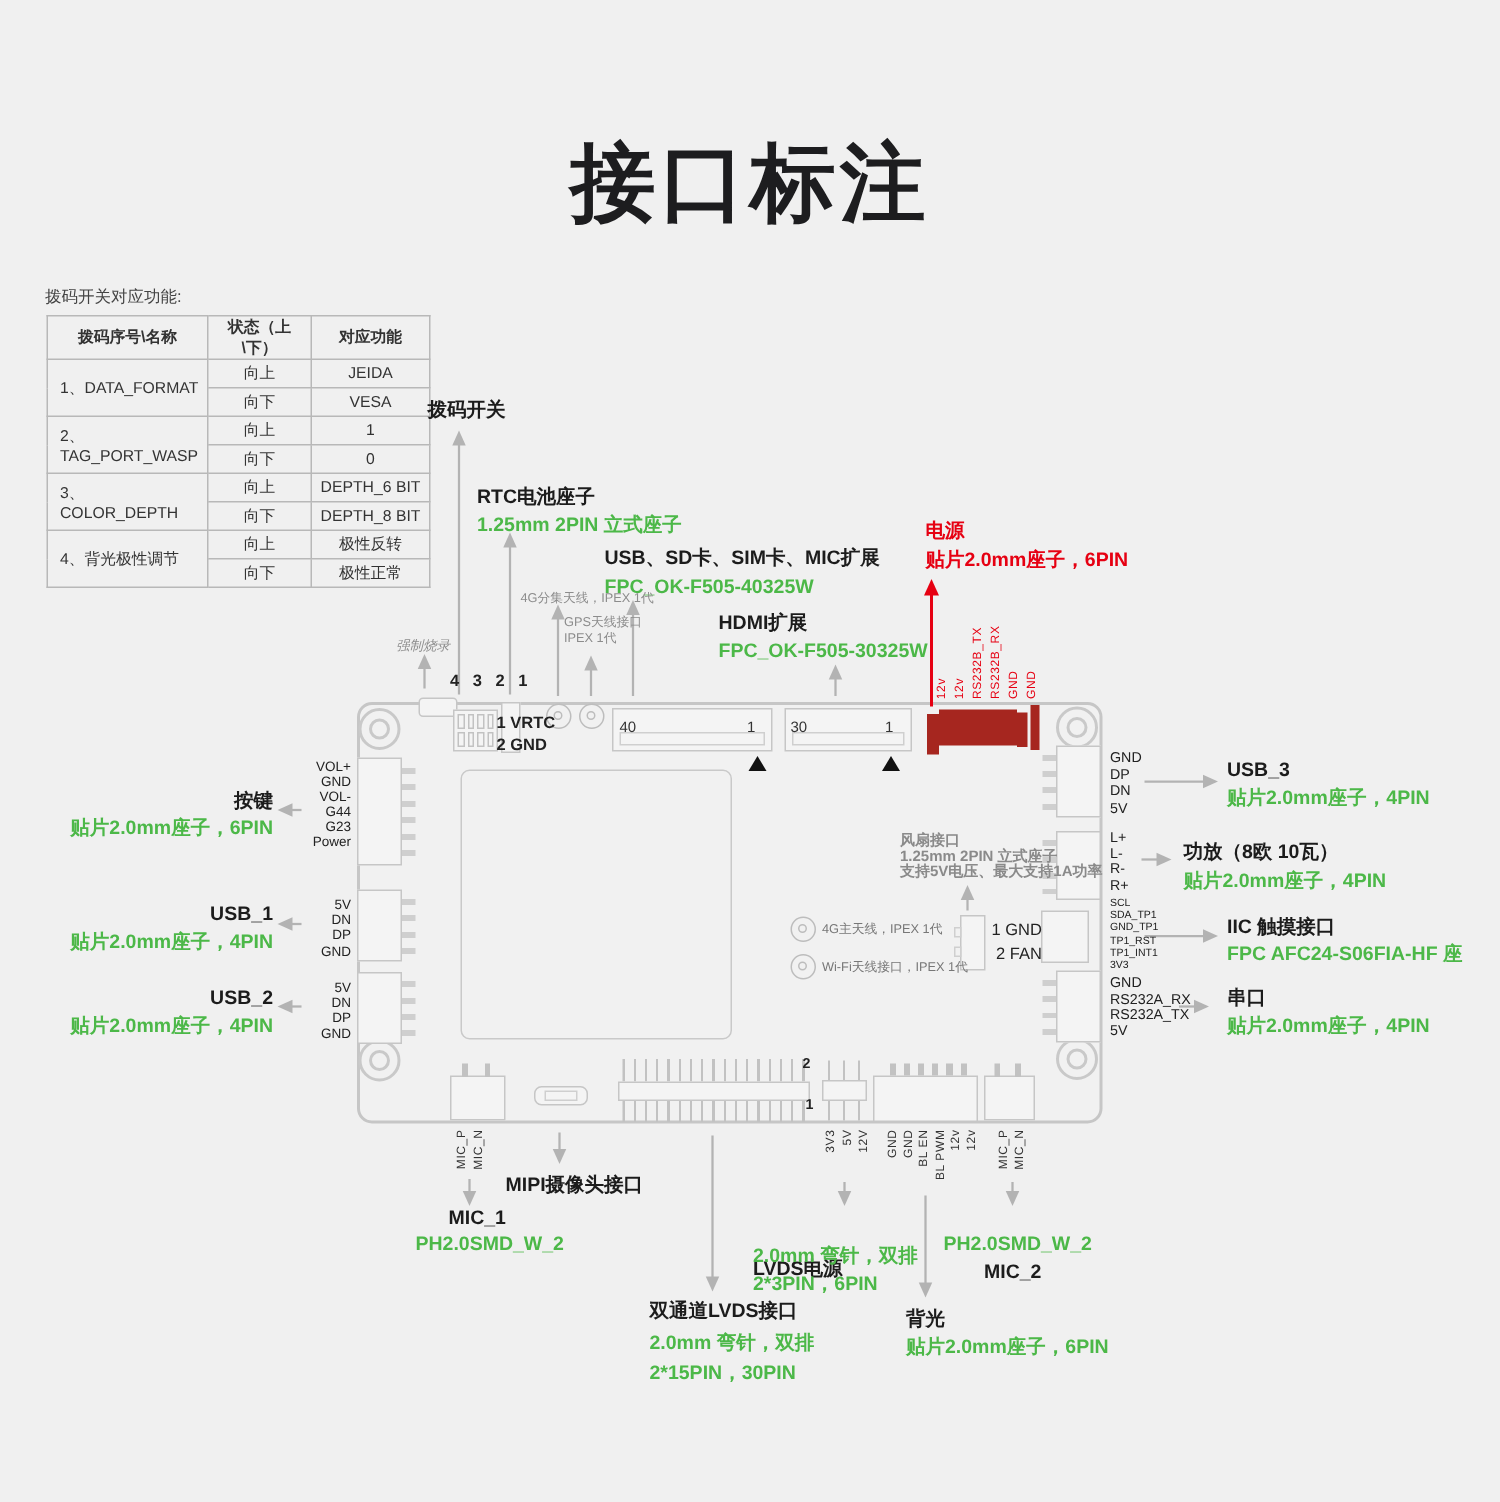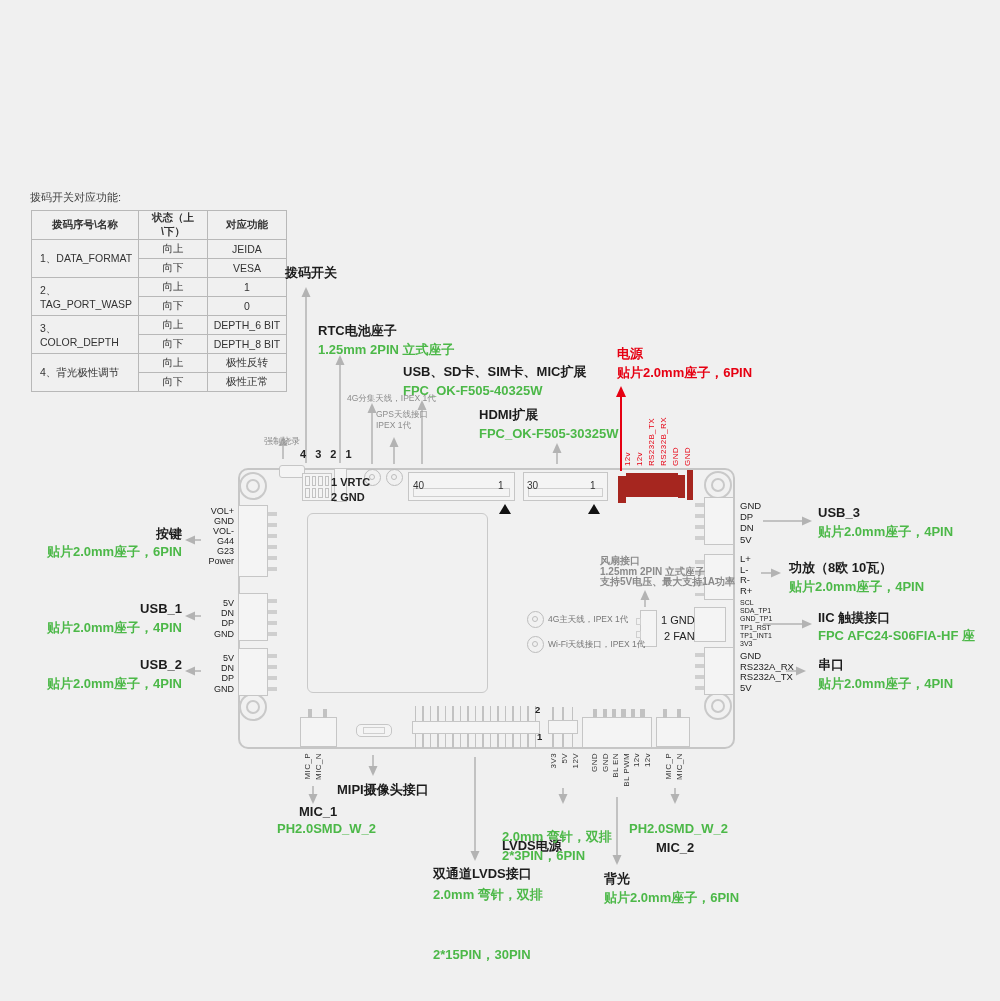--- a/index.html
+++ b/index.html
@@ -55,20 +55,21 @@
   .arrh{fill:var(--arrow);}
   .arr-red{stroke:var(--red);stroke-width:2;}
   .arrh-red{fill:var(--red);}
   .tri{fill:#111;}
 </style>
 </head>
 <body>
 
 <div class="canvas">
 
+  <h1 class="title">接口标注</h1>
 
   <div class="tbl-caption">拨码开关对应功能:</div>
   <table class="dip">
     <tbody>
         <tr>
       <th class="c0">拨码序号\名称</th>
       <th class="c1">状态（上\下）</th>
       <th class="c2">对应功能</th>
     </tr>
     <tr>
@@ -249,21 +250,21 @@
 
   <div class="blabel" style="left:285px;top:264px;">拨码开关</div>
   <div class="blabel" style="left:318px;top:322px;">RTC电池座子</div>
   <div class="gsub" style="left:318px;top:341px;">1.25mm 2PIN 立式座子</div>
   <div class="blabel" style="left:403px;top:363px;">USB、SD卡、SIM卡、MIC扩展</div>
   <div class="gsub" style="left:403px;top:383px;">FPC_OK-F505-40325W</div>
   <div class="blabel" style="left:479px;top:406px;text-align:center;">HDMI扩展</div>
   <div class="gsub" style="left:479px;top:426px;">FPC_OK-F505-30325W</div>
   <div class="rlabel" style="left:617px;top:345px;">电源</div>
   <div class="rlabel" style="left:617px;top:364px;">贴片2.0mm座子，6PIN</div>
-  <div class="note" style="left:264px;top:436px;font-size:9px;">强制烧录</div>
+  <div class="note" style="left:264px;top:425px;font-size:9px;font-style:italic;">强制烧录</div>
   <div class="note" style="left:347px;top:393px;">4G分集天线，IPEX 1代</div>
   <div class="note" style="left:376px;top:409px;">GPS天线接口
 IPEX 1代</div>
   <div class="smbold" style="left:300px;top:447px;letter-spacing:3px;">4 3 2 1</div>
   <div class="smbold" style="left:331px;top:475px;">1 VRTC
 2 GND</div>
   <div class="fpcnum" style="left:413px;top:480px;">40</div>
   <div class="fpcnum" style="left:498px;top:480px;">1</div>
   <div class="fpcnum" style="left:527px;top:480px;">30</div>
   <div class="fpcnum" style="left:590px;top:480px;">1</div>
@@ -353,21 +354,21 @@
   </div>
   <div class="vrow vrow-t" style="left:664px;top:753px;gap:2px;">
     <span class="vtext">MIC_P</span>
     <span class="vtext">MIC_N</span>
   </div>
   <div class="blabel" style="left:337px;top:781px;">MIPI摄像头接口</div>
   <div class="blabel" style="left:299px;top:804px;">MIC_1</div>
   <div class="gsub" style="left:277px;top:821px;">PH2.0SMD_W_2</div>
   <div class="blabel" style="left:433px;top:865px;">双通道LVDS接口</div>
   <div class="gsub" style="left:433px;top:886px;">2.0mm 弯针，双排</div>
-  <div class="gsub" style="left:433px;top:946px;">2*15PIN，30PIN</div>
+  <div class="gsub" style="left:433px;top:906px;">2*15PIN，30PIN</div>
   <div class="blabel" style="left:502px;top:809px;margin-top:28px;">LVDS电源</div>
   <div class="gsub" style="left:502px;top:828px;">2.0mm 弯针，双排</div>
   <div class="gsub" style="left:502px;top:847px;">2*3PIN，6PIN</div>
   <div class="blabel" style="left:604px;top:870px;">背光</div>
   <div class="gsub" style="left:604px;top:889px;">贴片2.0mm座子，6PIN</div>
   <div class="blabel" style="left:656px;top:840px;">MIC_2</div>
   <div class="gsub" style="left:629px;top:821px;">PH2.0SMD_W_2</div>
 
 </div>
 

